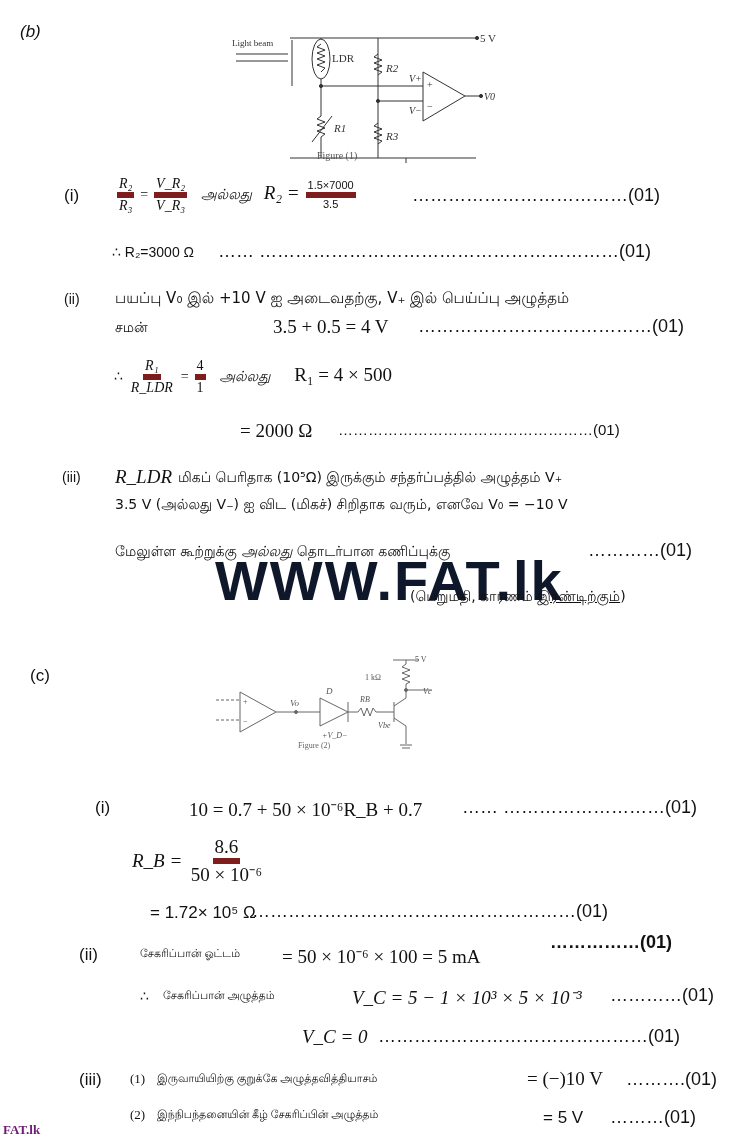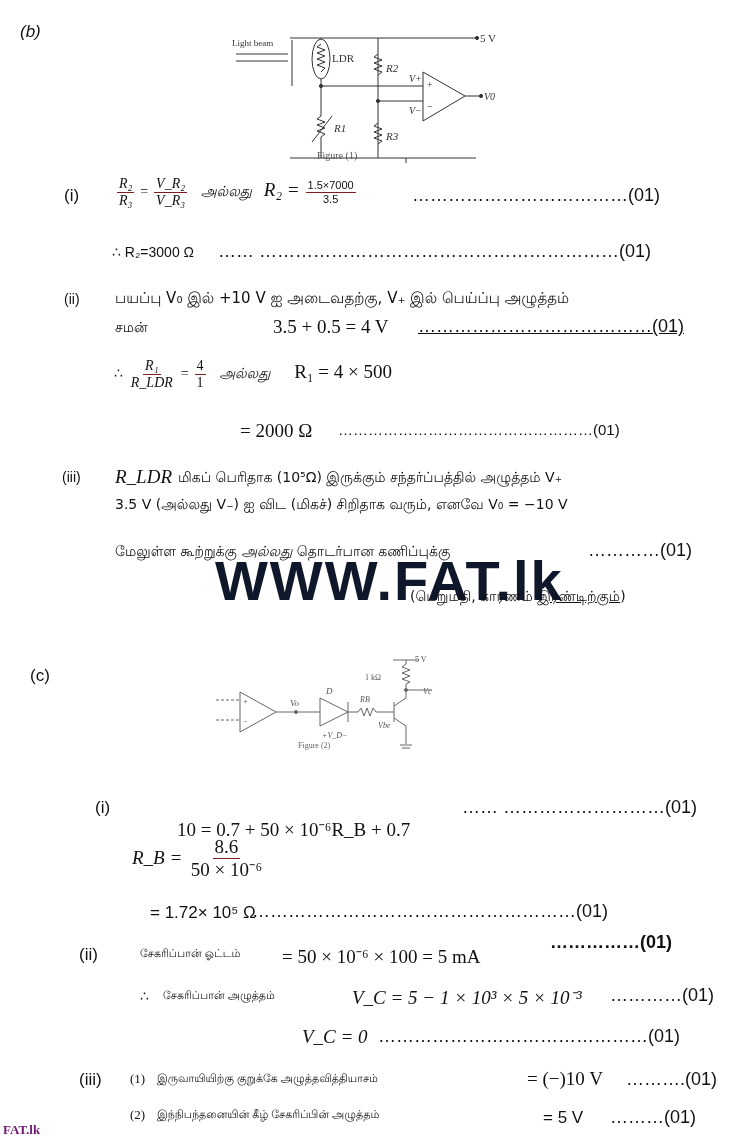--- a/index.html
+++ b/index.html
@@ -5,23 +5,23 @@
   html, body { margin:0; padding:0; background:#ffffff; }
   body { width:741px; height:1139px; position:relative; overflow:hidden;
          font-family:"Liberation Sans", sans-serif; color:#111; }
   .abs { position:absolute; white-space:nowrap; }
   .serif { font-family:"Liberation Serif", "DejaVu Serif", serif; }
   .it { font-style:italic; }
   .sec { font-size:17px; font-style:italic; }
   .num { font-size:17px; }
   .mark { font-size:18px; }
   .ta { font-family:"DejaVu Sans", sans-serif; font-size:14px; }
-  .ta-sm { font-family:Liberation Sans, sans-serif; font-size:11px; }
+  .ta-sm { font-family:Liberation Serif, serif; font-size:11px; }
   .frac { display:inline-flex; flex-direction:column; align-items:center; vertical-align:middle; margin:0 2px; }
-  .frac .n { border-bottom:1px solid #7f1d1d; padding:0 2px; line-height:1.15; }
+  .frac .n { border-bottom:6px solid #7f1d1d; padding:0 2px; line-height:1.15; }
   .frac .d { padding:0 2px; line-height:1.15; }
   .math { font-family:"Liberation Serif", serif; font-size:19px; }
   .watermark { position:absolute; left:215px; top:548px; font-family:"Liberation Sans", sans-serif;
                font-weight:bold; font-size:56px; color:#0f172a; letter-spacing:2px; z-index:0; }
   .content { position:relative; z-index:1; }
   .footer { position:absolute; left:3px; top:1122px; font-family:"Liberation Serif", serif;
             font-weight:bold; font-size:13px; color:#701a75; }
   svg text { font-family:"Liberation Serif", serif; }
   u { text-decoration:underline; }
 </style>
@@ -98,21 +98,21 @@
       </span>
   </div>
   <div class="abs mark" style="left:412px;top:185px;">………………………………(01)</div>
   <div class="abs" style="left:112px;top:244px;font-size:14px;">∴ R₂=3000 Ω</div>
   <div class="abs mark" style="left:218px;top:241px;">…… ……………………………………………………(01)</div>
 
   <div class="abs" style="left:64px;top:291px;font-size:14px;">(ii)</div>
   <div class="abs ta" style="left:115px;top:289px;font-size:15px;">பயப்பு V₀ இல்  +10 V ஐ அடைவதற்கு, V₊ இல் பெய்ப்பு அழுத்தம்</div>
   <div class="abs ta" style="left:115px;top:319px;">சமன்</div>
   <div class="abs math" style="left:273px;top:316px;">3.5 + 0.5 = 4 V</div>
-  <div class="abs mark" style="left:418px;top:316px;text-decoration:underline;">…………………………………(01)</div>
+  <div class="abs mark" style="left:418px;top:316px;">…………………………………(01)</div>
   <div class="abs" style="left:114px;top:358px;font-size:14px;">
     <span class="serif">∴</span>
     <span class="frac serif it">
         <span class="n">R₁</span>
         <span class="d">R_LDR</span>
       </span>
     <span class="serif">=</span>
     <span class="frac serif">
         <span class="n">4</span>
         <span class="d">1</span>
@@ -171,21 +171,21 @@
     <text x="168" y="78" font-size="8" font-style="italic" fill="#555">Vbe</text>
     <text x="155" y="30" font-size="8" fill="#555">1 kΩ</text>
     <text x="205" y="12" font-size="8" fill="#555">5 V</text>
     <text x="213" y="44" font-size="8" font-style="italic" fill="#555">Vc</text>
     <text x="33" y="54" font-size="8" fill="#555">+</text>
     <text x="33" y="74" font-size="8" fill="#555">−</text>
     <text x="88" y="98" font-size="8" fill="#666">Figure (2)</text>
   </svg>
 
   <div class="abs num" style="left:95px;top:798px;">(i)</div>
-  <div class="abs math" style="left:177px;top:796px;margin-top:20px;">10 = 0.7 + 50 × 10⁻⁶R_B + 0.7</div>
+  <div class="abs math" style="left:189px;top:796px;">10 = 0.7 + 50 × 10⁻⁶R_B + 0.7</div>
   <div class="abs mark" style="left:462px;top:797px;">…… ………………………(01)</div>
   <div class="abs" style="left:132px;top:836px;">
     <span class="math it" style="vertical-align:middle;">R_B =</span>
     <span class="frac math">
         <span class="n">8.6</span>
         <span class="d">50 × 10⁻⁶</span>
       </span>
   </div>
   <div class="abs" style="left:150px;top:903px;font-size:17px;">= 1.72× 10⁵ Ω</div>
   <div class="abs mark" style="left:240px;top:901px;margin-left:12px;">………………………………………………(01)</div>

